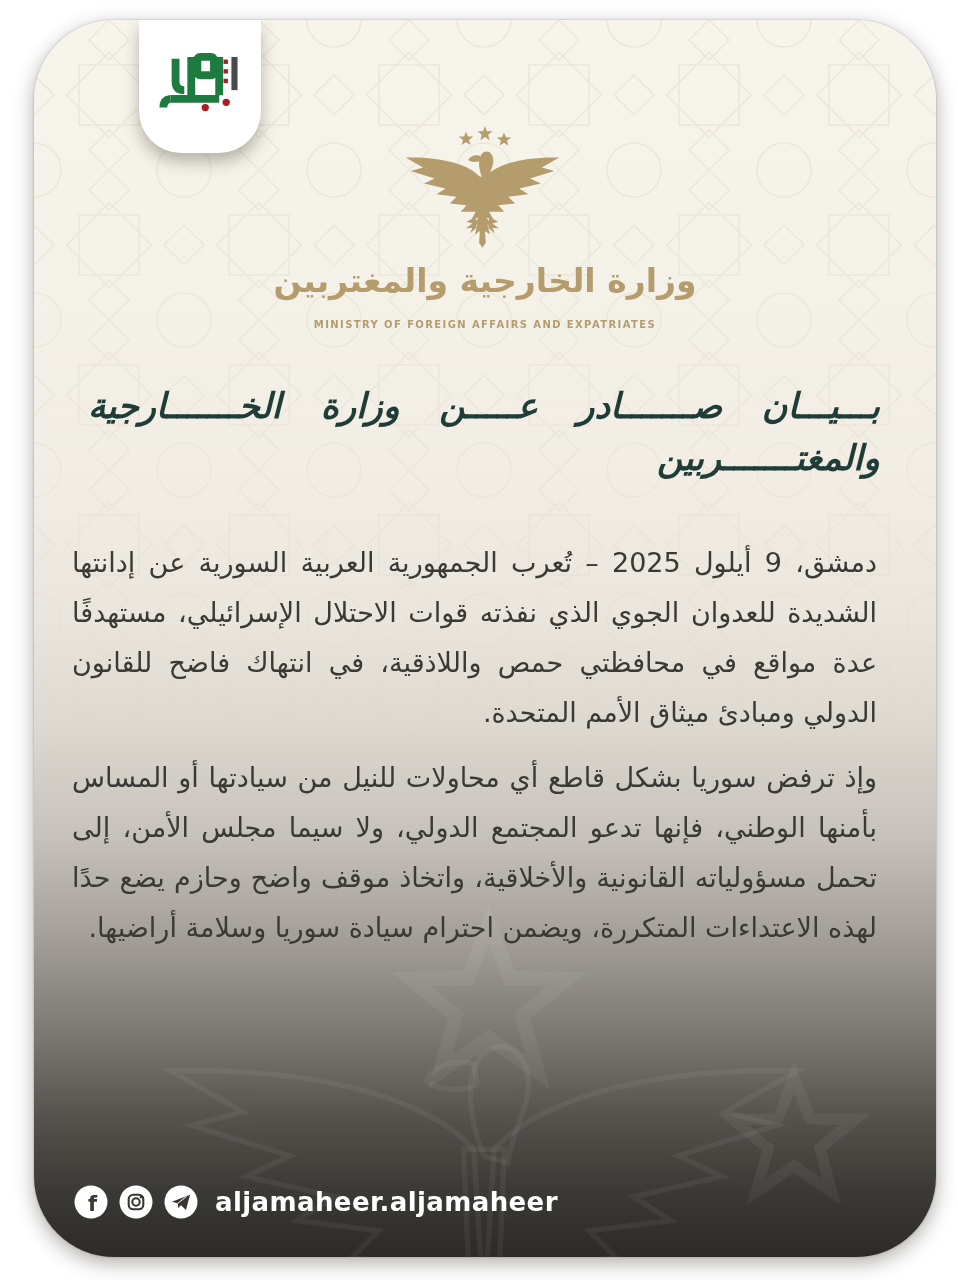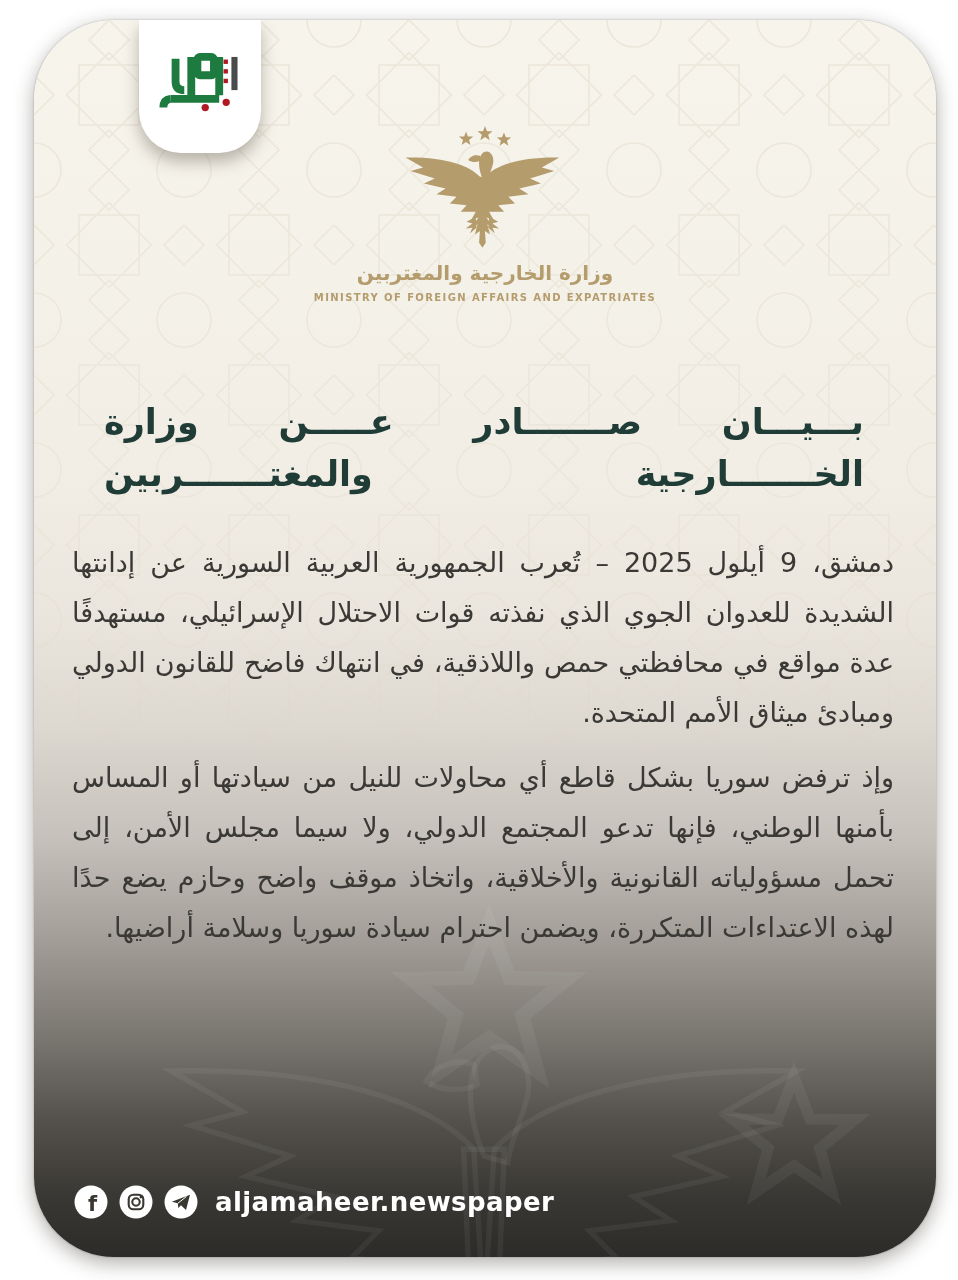--- a/index.html
+++ b/index.html
@@ -19,32 +19,32 @@
 
   
   .logo-tab{position:absolute;left:105px;top:0;width:122px;height:133px;background:#ffffff;
     border-radius:0 0 42px 42px;z-index:3;box-shadow:0 9px 16px rgba(70,62,48,.35);
     display:flex;align-items:flex-start;justify-content:center;}
   .logo-tab svg{margin-top:16px;}
 
   
   .emblem{position:absolute;top:106px;left:0;right:0;text-align:center;}
   .emblem svg.emblem-art{display:block;margin:0 auto;}
-  .emblem-arabic{margin-top:4px;font-size:20px;font-weight:bold;color:#b49c6d;direction:rtl;letter-spacing:0;}
-  .emblem-english{margin-top:7px;font-size:10px;letter-spacing:1.4px;color:#b49c6d;font-weight:bold;}
+  .emblem-arabic{margin-top:4px;font-size:33px;font-weight:bold;color:#b49c6d;direction:rtl;letter-spacing:0;}
+  .emblem-english{margin-top:19px;font-size:10px;letter-spacing:1.4px;color:#b49c6d;font-weight:bold;}
 
   
   .title{position:absolute;top:360px;left:54px;right:56px;direction:rtl;color:#1f3c37;
     font-weight:bold;font-size:35px;line-height:52px;}
   .title span{display:block;text-align:justify;text-align-last:justify;}
 
   
   .bodytext{position:absolute;top:518px;left:38px;right:42px;direction:rtl;color:#3a3935;
     font-size:27px;line-height:50px;}
-  .bodytext p{margin:0 0 15px 0;text-align:justify;text-align-last:right;}
+  .bodytext p{margin:0 17px 15px 0;text-align:justify;text-align-last:right;}
 
   
   .footer{position:absolute;left:40px;bottom:38px;display:flex;align-items:center;gap:11px;direction:ltr;z-index:3;}
   .footer .handle{color:#ffffff;font-size:26px;font-weight:bold;letter-spacing:.4px;margin-left:6px;}
   .icon-circle{display:block;}
 </style>
 </head>
 <body>
 
 <div class="page">
@@ -123,21 +123,21 @@
         <svg class="emblem-art" width="190" height="131" viewBox="0 0 220 152" fill="#b49c6d">
           <use href="#star5" transform="translate(88,15) scale(0.95)"></use>
           <use href="#star5" transform="translate(110,9)"></use>
           <use href="#star5" transform="translate(132,16) scale(0.95)"></use>
           <use href="#eagleShape" transform="translate(10,22) scale(0.97)"></use>
         </svg>
         <div class="emblem-arabic">وزارة الخارجية والمغتربين</div>
         <div class="emblem-english">MINISTRY OF FOREIGN AFFAIRS AND EXPATRIATES</div>
       </div>
 
-      <h1 class="title" style="margin:16px;">
+      <h1 class="title" style="margin:0;font-style:italic;">
         <span>بـــيـــان صـــــــادر عـــــن وزارة الخـــــــارجية والمغتـــــــربين</span>
       </h1>
 
       <div class="bodytext">
         <p>دمشق، 9 أيلول 2025 – تُعرب الجمهورية العربية السورية عن إدانتها الشديدة للعدوان الجوي الذي نفذته قوات الاحتلال الإسرائيلي، مستهدفًا عدة مواقع في محافظتي حمص واللاذقية، في انتهاك فاضح للقانون الدولي ومبادئ ميثاق الأمم المتحدة.</p>
         <p>وإذ ترفض سوريا بشكل قاطع أي محاولات للنيل من سيادتها أو المساس بأمنها الوطني، فإنها تدعو المجتمع الدولي، ولا سيما مجلس الأمن، إلى تحمل مسؤولياته القانونية والأخلاقية، واتخاذ موقف واضح وحازم يضع حدًا لهذه الاعتداءات المتكررة، ويضمن احترام سيادة سوريا وسلامة أراضيها.</p>
       </div>
 
       <div class="footer">
         <svg class="icon-circle" width="34" height="34" viewBox="0 0 34 34">
@@ -148,18 +148,18 @@
           <circle cx="17" cy="17" r="16.5" fill="#ffffff"></circle>
           <rect x="9.7" y="9.7" width="14.6" height="14.6" rx="4.6" fill="none" stroke="#3a3733" stroke-width="2.1"></rect>
           <circle cx="17" cy="17" r="3.7" fill="none" stroke="#3a3733" stroke-width="2.1"></circle>
           <circle cx="21.9" cy="12.1" r="1.35" fill="#3a3733"></circle>
         </svg>
         <svg class="icon-circle" width="34" height="34" viewBox="0 0 34 34">
           <circle cx="17" cy="17" r="16.5" fill="#ffffff"></circle>
           <path d="M7.8 16.8 L26 9.8 L22 25 L17 20.2 L14.3 23 L13.8 18.3 Z" fill="#3a3733"></path>
           <path d="M13.8 18.3 L22.5 11.5" stroke="#ffffff" stroke-width="1"></path>
         </svg>
-        <span class="handle">aljamaheer.newspaper</span>
+        <span class="handle">aljamaheer.aljamaheer</span>
       </div>
 
     </div>
   </div>
 </div>
 
 </body></html>

